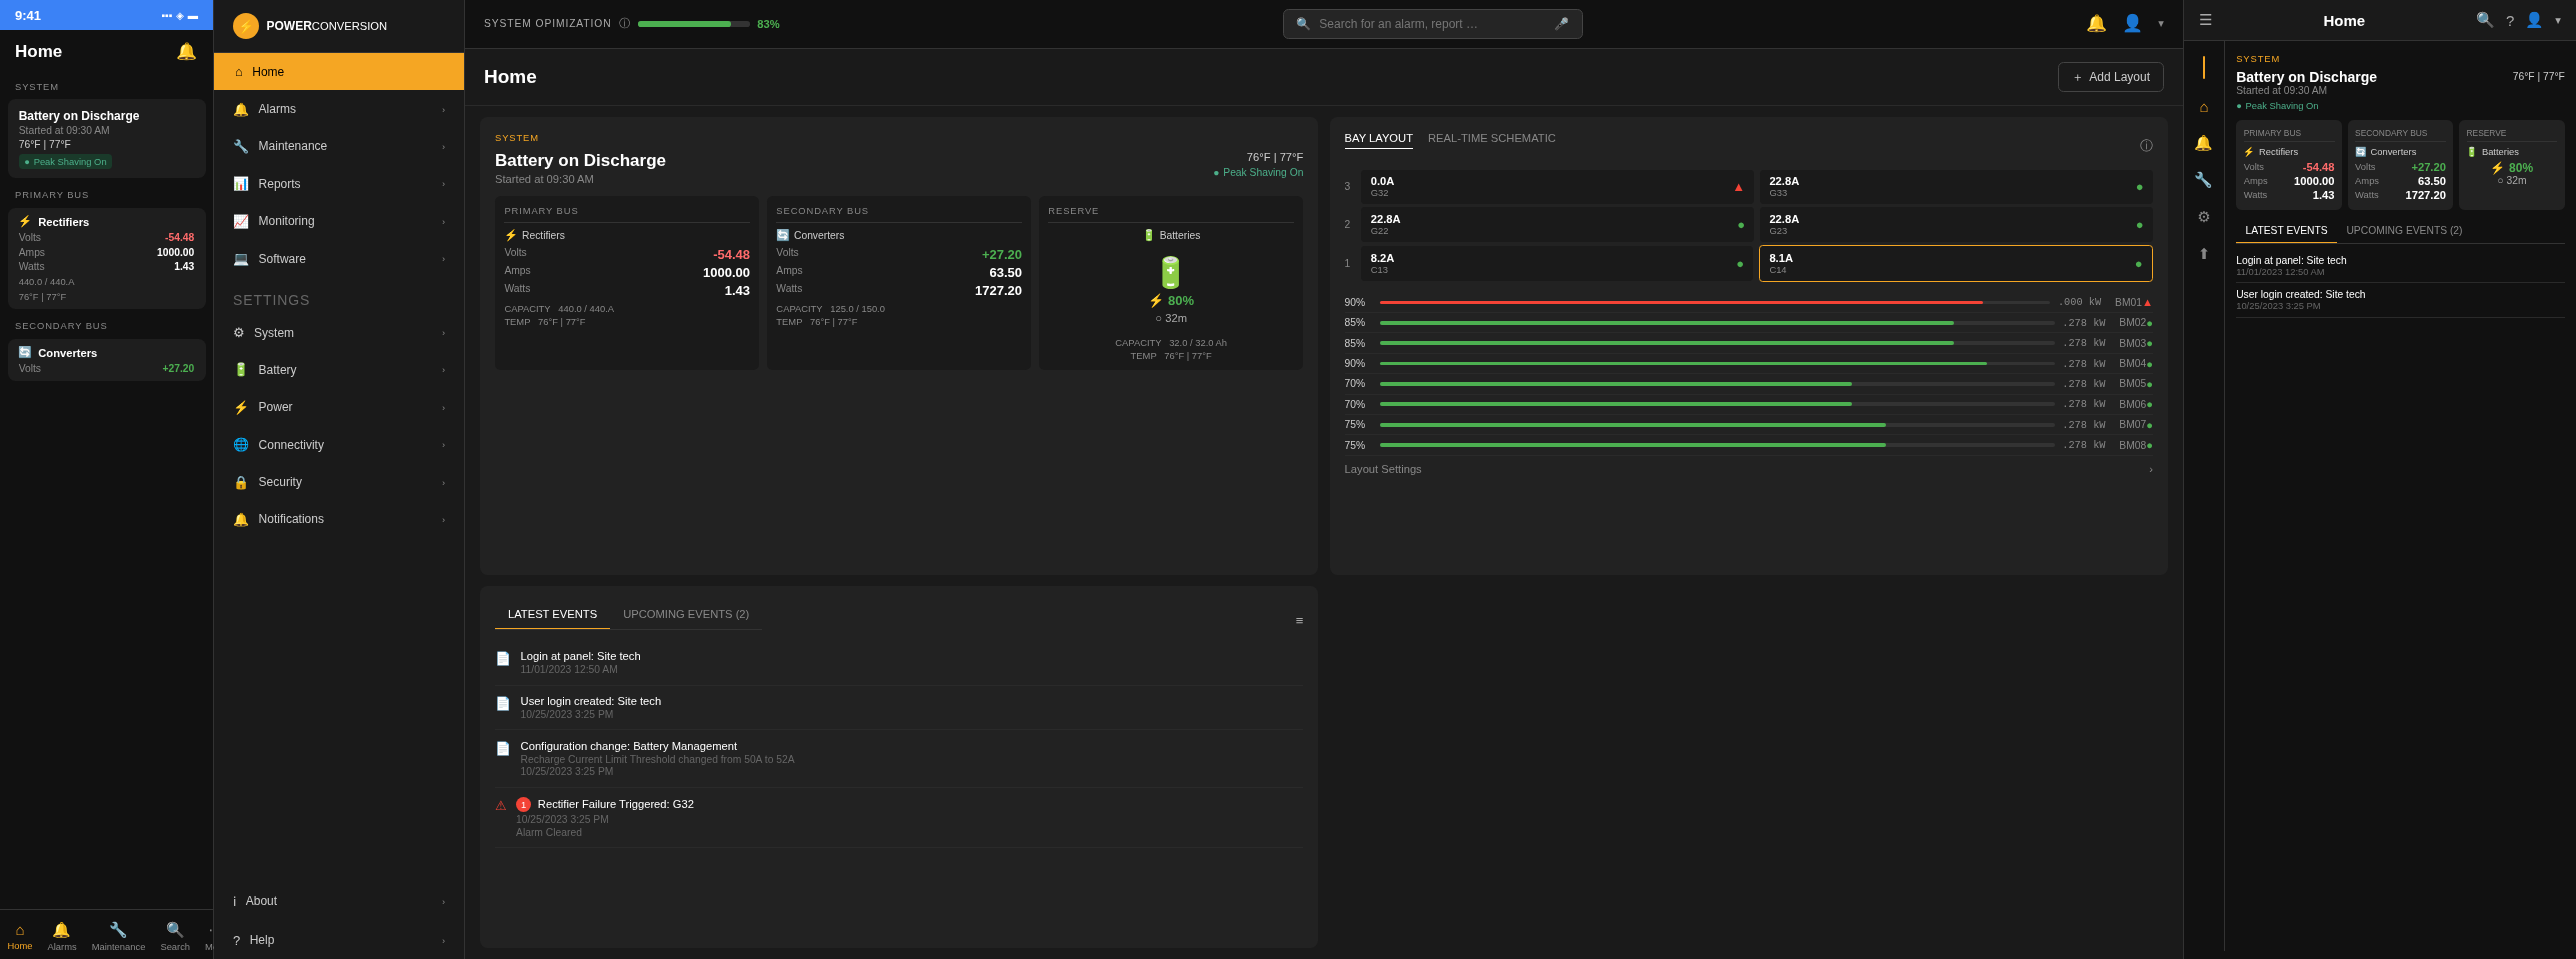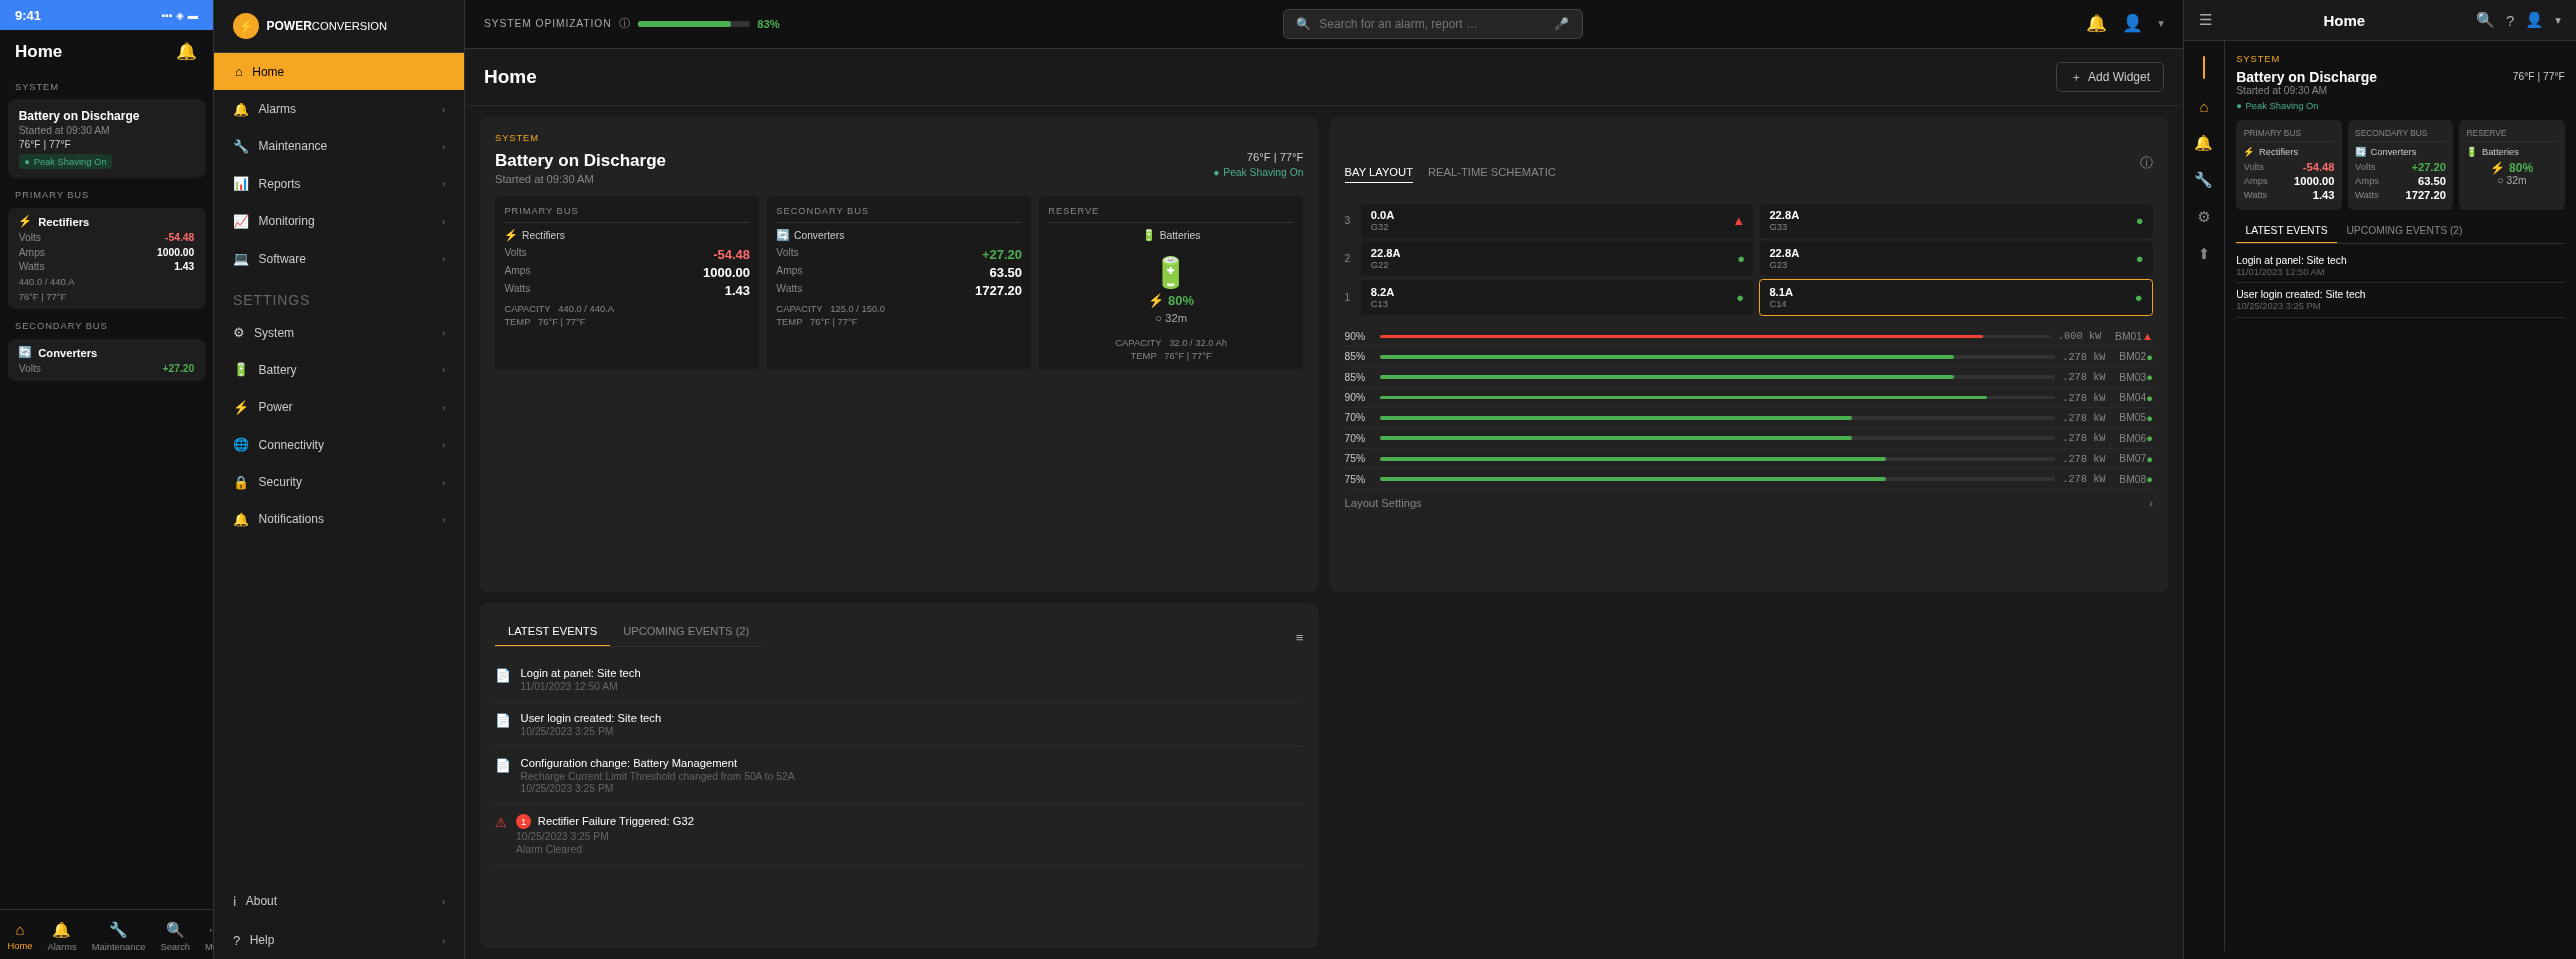--- a/index.html
+++ b/index.html
@@ -251,21 +251,21 @@
     .event-icon.alarm { color: #f44336; }
     .event-title { font-size: 11.2px; font-weight: 500; }
     .event-time { font-size: 10.3px; color: #666; margin-top: 1.9px; }
     .events-filter-btn { color: #aaa; cursor: pointer; font-size: 13px; }
 
     
     .bay-card {
       background: #222; border-radius: 7.5px; padding: 15px;
     }
     .bay-tabs { display: flex; gap: 15px; margin-bottom: 11.2px; }
-    .bay-tab { font-size: 11.2px; color: #888; cursor: pointer; padding-bottom: 3.7px; border-bottom: 1.9px solid transparent; margin-top: 34px; }
+    .bay-tab { font-size: 11.2px; color: #888; cursor: pointer; padding-bottom: 3.7px; border-bottom: 1.9px solid transparent; }
     .bay-tab.active { color: #fff; border-bottom: 1.9px solid #fff; }
 
     .bm-list { margin-top: 11.2px; }
     .bm-item {
       display: flex; align-items: center; justify-content: space-between;
       padding: 3.7px 0; border-bottom: 0.9px solid #2a2a2a; font-size: 10.3px;
     }
     .bm-bar-container { flex: 1; height: 3.7px; background: #333; border-radius: 1.9px; margin: 0 7.5px; }
     .bm-bar { height: 100%; background: #4caf50; border-radius: 1.9px; }
     .bm-percent { color: #ccc; min-width: 28px; }
@@ -543,21 +543,21 @@
       </div>
       <span style="font-size:17px;cursor:pointer;color:#aaa">👤</span>
       <span style="color:#888;font-size:11.2px">▾</span>
     </div>
   </div>
 
   <div class="page-header">
     <span class="page-title">Home</span>
     <button class="add-widget-btn">
       <span>＋</span>
-      <span>Add Widget</span>
+      <span>Add Layout</span>
     </button>
   </div>
 
   <div class="dashboard-grid">
 
     <div class="system-card">
       <div class="card-section-label">SYSTEM</div>
       <div class="system-header-row">
         <div>
           <div class="system-title">Battery on Discharge</div>

